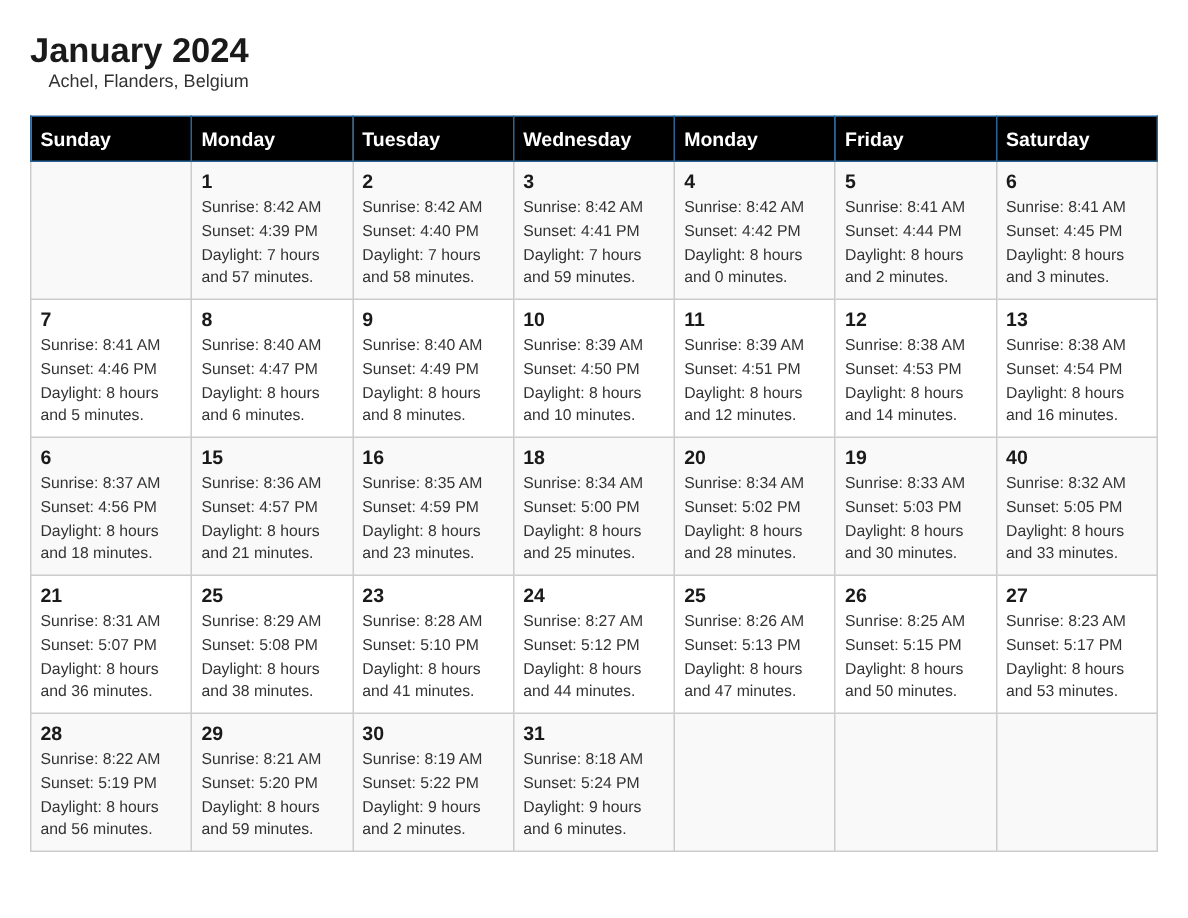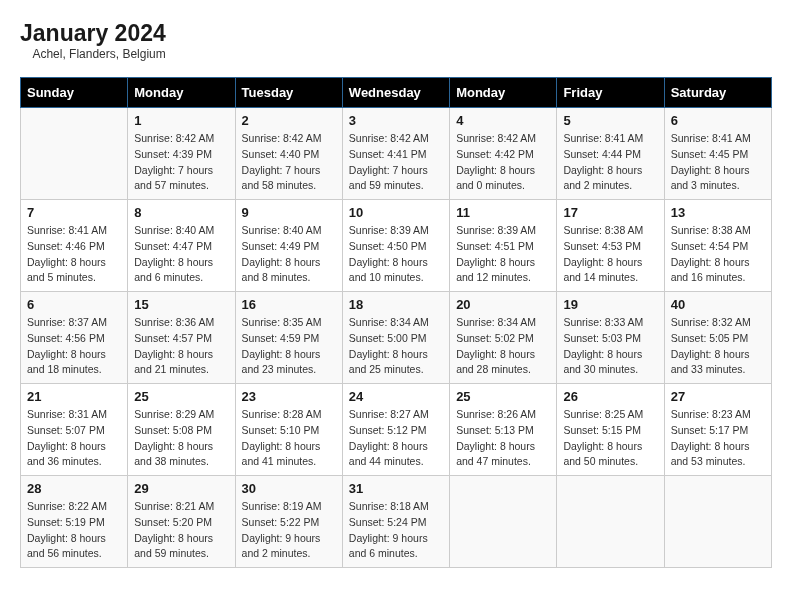--- a/index.html
+++ b/index.html
@@ -146,21 +146,21 @@
         </td>
         <td>
           <div class="day-number">10</div>
           <div class="day-detail">Sunrise: 8:39 AM<br>Sunset: 4:50 PM<br>Daylight: 8 hours<br>and 10 minutes.</div>
         </td>
         <td>
           <div class="day-number">11</div>
           <div class="day-detail">Sunrise: 8:39 AM<br>Sunset: 4:51 PM<br>Daylight: 8 hours<br>and 12 minutes.</div>
         </td>
         <td>
-          <div class="day-number">17</div>
+          <div class="day-number">12</div>
           <div class="day-detail">Sunrise: 8:38 AM<br>Sunset: 4:53 PM<br>Daylight: 8 hours<br>and 14 minutes.</div>
         </td>
         <td>
           <div class="day-number">13</div>
           <div class="day-detail">Sunrise: 8:38 AM<br>Sunset: 4:54 PM<br>Daylight: 8 hours<br>and 16 minutes.</div>
         </td>
       </tr>
       <tr>
         <td>
           <div class="day-number">6</div>

